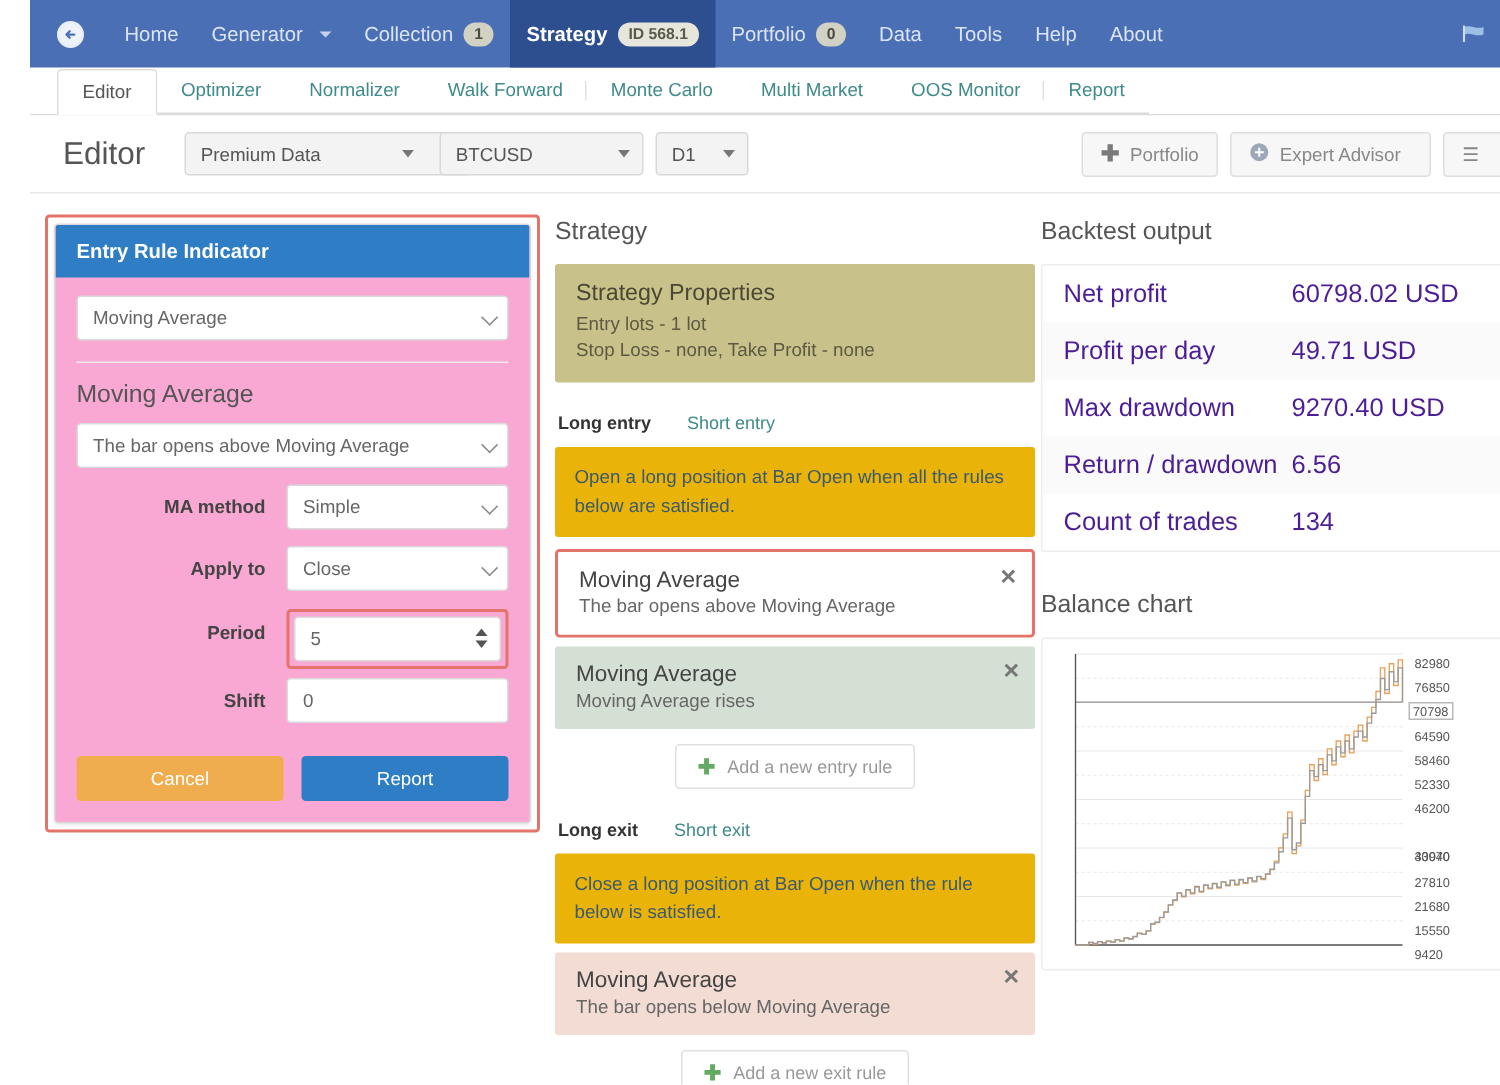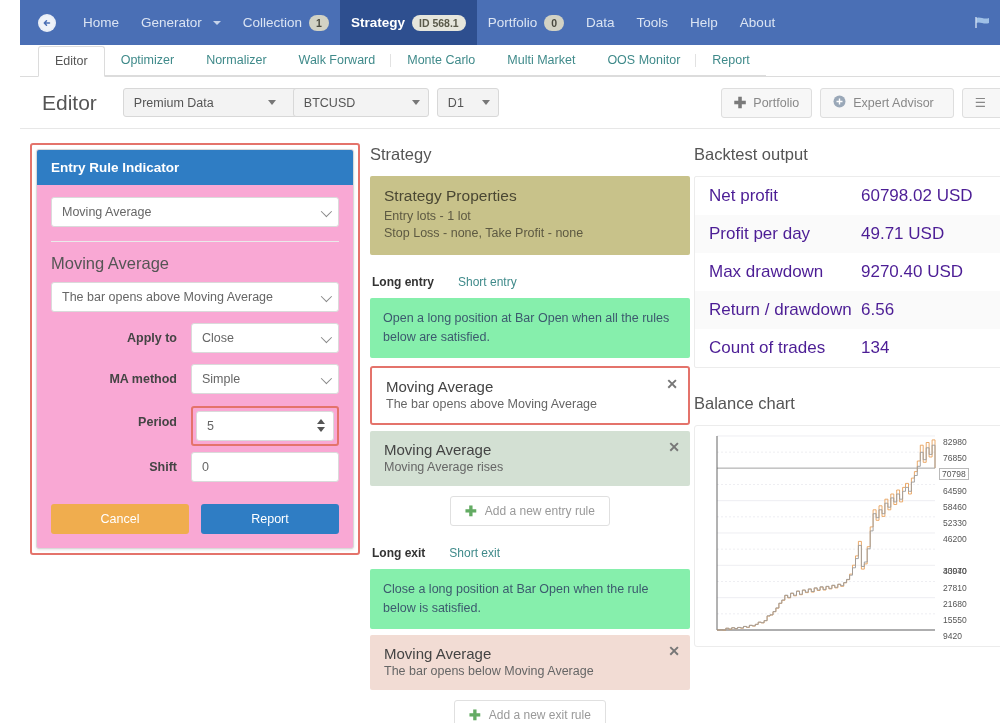--- a/index.html
+++ b/index.html
@@ -174,21 +174,21 @@
   .col-head { font-size: 16.5px; color: #555; margin: 2px 0 12px 0; font-weight: normal; }
   .props-card {
     background: #c8c28a; border-radius: 2px; padding: 11px 14px 13px 14px;
   }
   .props-title { font-size: 15.5px; color: #4a4733; margin-bottom: 3px; }
   .props-line { font-size: 12.5px; color: #5d5942; line-height: 17px; }
   .entry-tabs { display: flex; gap: 24px; margin: 20px 0 9px 2px; }
   .entry-tab { font-size: 12px; color: #3f8a8a; cursor: pointer; }
   .entry-tab.active { color: #333; font-weight: bold; }
   .info-box {
-    background: #86efac; color: #3c5a6e; font-size: 12.5px;
+    background: #eab308; color: #3c5a6e; font-size: 12.5px;
     line-height: 19px; padding: 11px 13px; border-radius: 2px;
   }
   .rule-card {
     position: relative; padding: 10px 30px 12px 14px; border-radius: 2px;
     margin-top: 6px;
   }
   .rule-card.sel-card { background: #ffffff; }
   .rule-card.green { background: #d3e0d3; }
   .rule-card.pink  { background: #f2dcd4; }
   .rule-title { font-size: 15px; color: #444; }
@@ -369,33 +369,33 @@
 
             <div class="ind-title">Moving Average</div>
 
             <div class="chev-wrap">
               <select class="full-sel">
                 <option>The bar opens above Moving Average</option>
               </select>
             </div>
 
             <div class="field-row">
+              <div class="field-label">MA method</div>
+              <div class="field-ctl chev-wrap">
+                <select class="full-sel">
+                  <option>Simple</option>
+                </select>
+              </div>
+            </div>
+
+            <div class="field-row">
               <div class="field-label">Apply to</div>
               <div class="field-ctl chev-wrap">
                 <select class="full-sel">
                   <option>Close</option>
-                </select>
-              </div>
-            </div>
-
-            <div class="field-row">
-              <div class="field-label">MA method</div>
-              <div class="field-ctl chev-wrap">
-                <select class="full-sel">
-                  <option>Simple</option>
                 </select>
               </div>
             </div>
 
             <div class="field-row" style="margin-top:4px">
               <div class="field-label">Period</div>
               <div class="field-ctl">
                 <div class="hl-box">
                   <div style="position:relative">
                     <input class="txt-input" value="5" style="">

